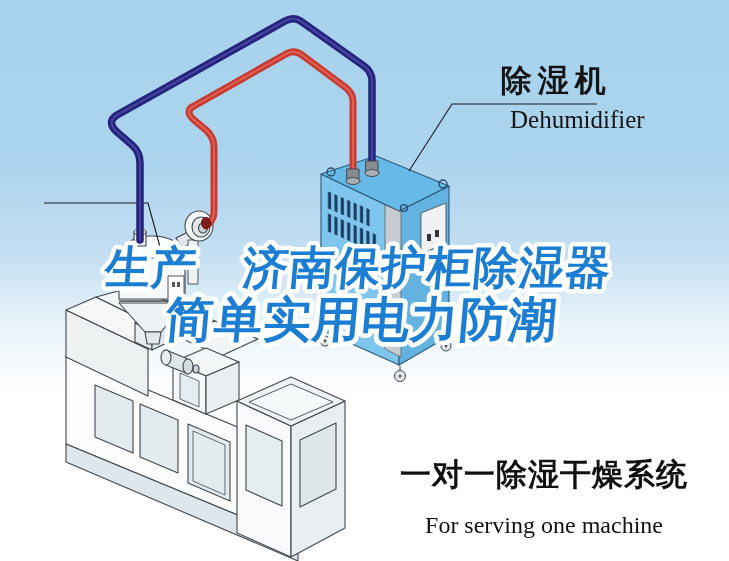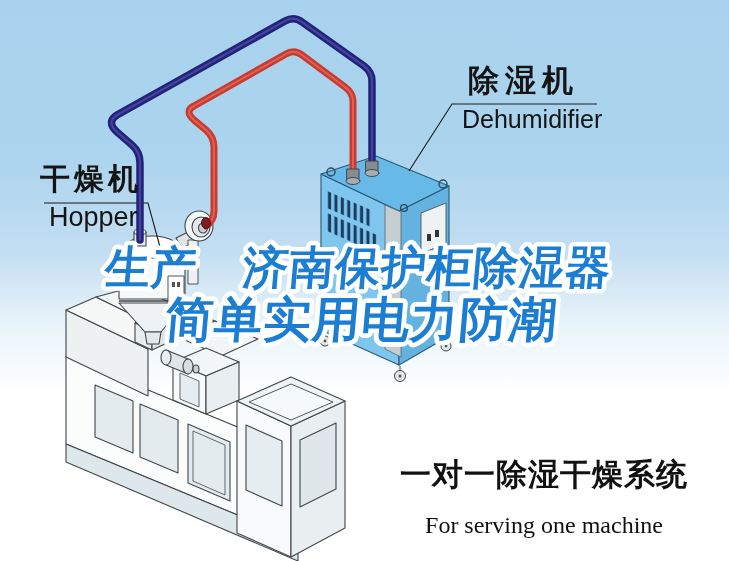--- a/index.html
+++ b/index.html
@@ -2,29 +2,29 @@
 <html><head>
 <meta charset="utf-8">
 <style>
   html,body{margin:0;padding:0;}
   .stage{
     position:relative;width:729px;height:561px;overflow:hidden;
     background:linear-gradient(180deg,#a8d2ed 0%,#abd4ee 28%,#c3def2 45%,#e9f4fa 58%,#ffffff 70%,#ffffff 100%);
     font-family:"Liberation Sans",sans-serif;
   }
   .stage svg{position:absolute;left:0;top:0;}
-  .callout{position:absolute;color:#141414;font-family:Liberation Sans, sans-serif;line-height:1.08;}
+  .callout{position:absolute;color:#141414;font-family:Liberation Serif, serif;line-height:1.08;text-align:center;}
   .callout .zh{font-weight:bold;display:block;}
   .callout .en{display:block;}
   .callout-hopper{left:40px;top:163px;}
   .callout-hopper .zh{font-size:30px;letter-spacing:4px;}
   .callout-hopper .en{font-size:27px;margin-left:9px;margin-top:8px;}
   .callout-dehu{left:462px;top:64px;}
   .callout-dehu .zh{font-size:31px;letter-spacing:6px;margin-left:6px;}
-  .callout-dehu .en{font-size:25px;margin-top:9px;}
+  .callout-dehu .en{font-size:25px;margin-top:9px;margin-left:48px;}
   .caption{
     position:absolute;left:398px;top:454px;width:292px;text-align:center;
     color:#111;font-family:"Liberation Serif","DejaVu Serif",serif;
   }
   .caption .zh{font-size:31px;font-weight:bold;letter-spacing:1px;display:block;}
   .caption .en{font-size:24px;display:block;margin-top:16px;}
 </style>
 </head>
 <body>
 
@@ -138,24 +138,20 @@
         <ellipse cx="353" cy="181" rx="7" ry="3.5" fill="#a8adb2"></ellipse>
       </g>
     </g>
 
     <g font-family="'Liberation Sans',sans-serif" font-weight="bold" text-anchor="middle" stroke="#ffffff" paint-order="stroke" stroke-linejoin="round" stroke-linecap="round">
       <text transform="translate(357,283) skewX(-5)" font-size="45" letter-spacing="1" stroke-width="9" fill="#1b7ed2">生产　济南保护柜除湿器</text>
       <text transform="translate(360,336) skewX(-5)" font-size="48" letter-spacing="1" stroke-width="9.5" fill="#1b7ed2">简单实用电力防潮</text>
     </g>
   </svg>
 
-  <div class="callout callout-hopper">
-    <span class="zh">干燥机</span>
-    <span class="en">Hopper</span>
-  </div>
 
   <div class="callout callout-dehu">
     <span class="zh">除湿机</span>
     <span class="en">Dehumidifier</span>
   </div>
 
   <div class="caption">
     <span class="zh">一对一除湿干燥系统</span>
     <span class="en">For serving one machine</span>
   </div>

